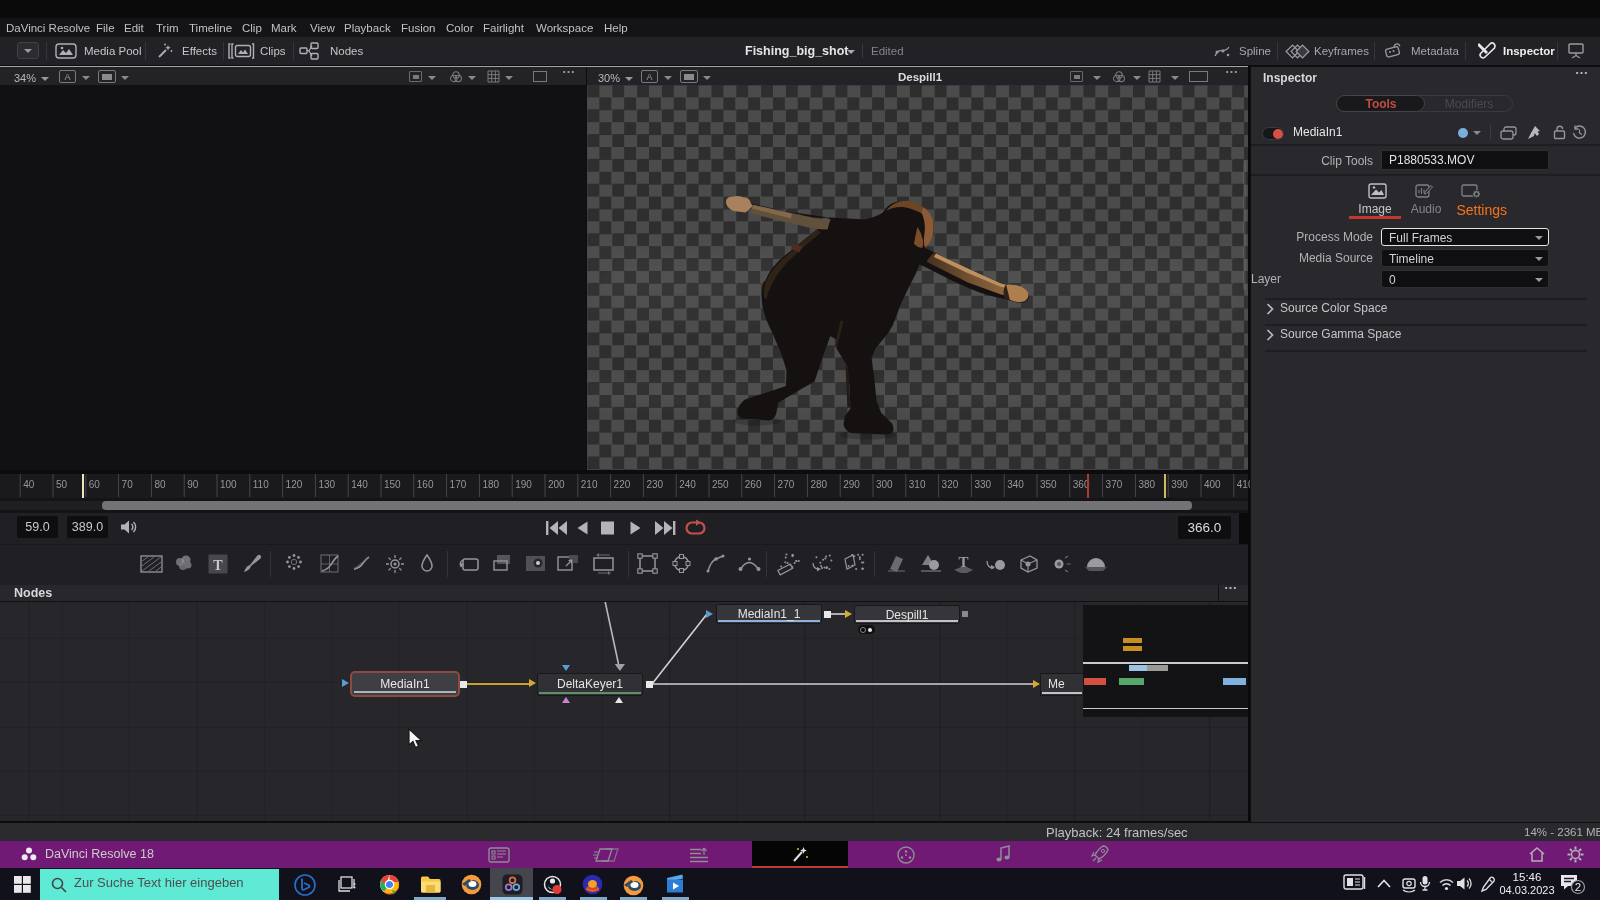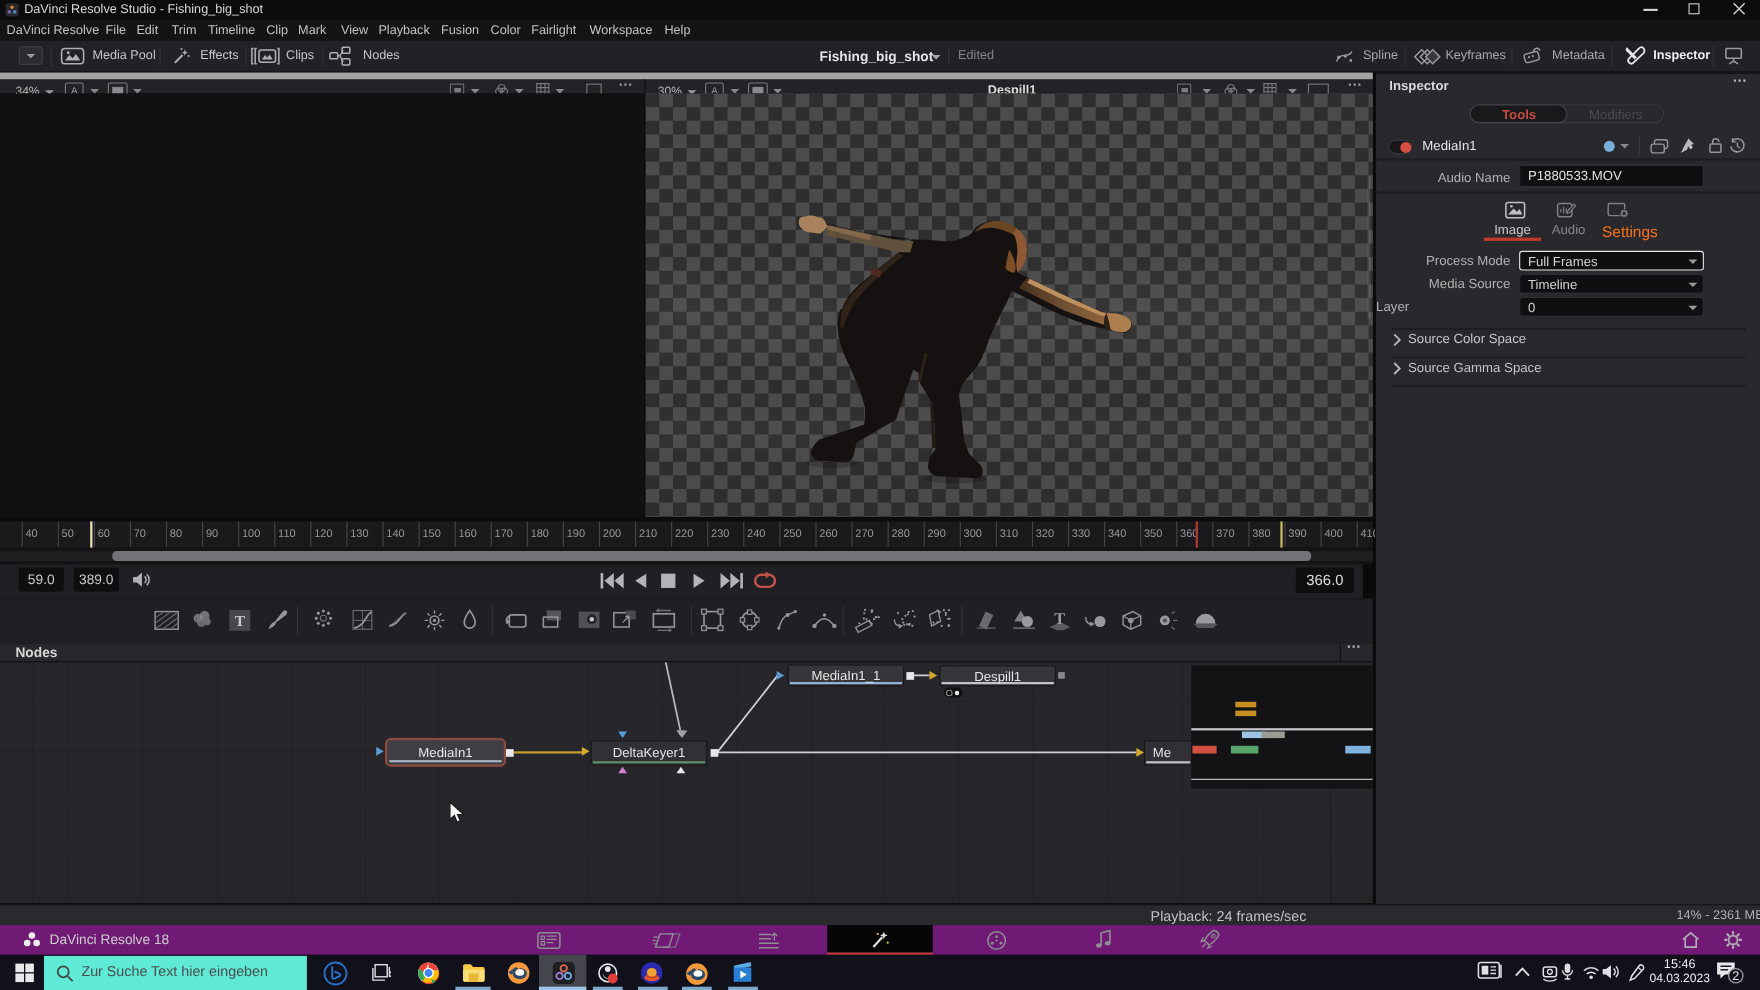--- a/index.html
+++ b/index.html
@@ -4,34 +4,20 @@
 html,body{width:1600px;height:900px;overflow:hidden;background:#000;font-family:"Liberation Sans",sans-serif}
 #app{position:relative;width:1600px;height:900px;background:#0a0a0a}
 .abs{position:absolute}
 .tx{position:absolute;white-space:nowrap}
 .chev{position:absolute;width:0;height:0;border-left:4px solid transparent;border-right:4px solid transparent;border-top:4px solid #8a8a8e}
 .vsep{position:absolute;width:1px;background:#35353a}
 svg{position:absolute;overflow:visible}
 </style></head><body>
 <div id="app">
 
-<div class="abs" style="left:0;top:0;width:1600px;height:18px;background:#0b0b0b">
- <svg width="12" height="12" style="left:5px;top:3px" viewBox="0 0 12 12">
-  <rect x="0" y="0" width="12" height="12" rx="2.5" fill="#2a2a2c"></rect>
-  <circle cx="6" cy="3.6" r="1.6" fill="#d8823c"></circle>
-        <circle cx="3.6" cy="7.8" r="1.6" fill="#7a5fb0"></circle>
-        <circle cx="8.4" cy="7.8" r="1.6" fill="#4a88c8"></circle>
- </svg>
- <div class="tx" style="left:22px;top:3px;font-size:11.5px;color:#d8d8d8">DaVinci Resolve Studio - Fishing_big_shot</div>
- <div class="abs" style="left:1494px;top:8px;width:13px;height:1.5px;background:#d0d0d0"></div>
- <div class="abs" style="left:1535px;top:3px;width:10px;height:10px;border:1.2px solid #d0d0d0"></div>
- <svg width="12" height="12" style="left:1575px;top:2px" viewBox="0 0 12 12">
-        <path d="M1 1 L11 11 M11 1 L1 11" stroke="#d0d0d0" stroke-width="1.3"></path>
-      </svg>
-</div>
 <div class="abs" style="left:0;top:18px;width:1600px;height:19px;background:#141417">
       <div class="tx" style="left:6px;top:3.5px;font-size:11.5px;color:#c2c2c4">DaVinci Resolve</div>
       <div class="tx" style="left:96px;top:3.5px;font-size:11.5px;color:#c2c2c4">File</div>
       <div class="tx" style="left:124px;top:3.5px;font-size:11.5px;color:#c2c2c4">Edit</div>
       <div class="tx" style="left:156px;top:3.5px;font-size:11.5px;color:#c2c2c4">Trim</div>
       <div class="tx" style="left:189px;top:3.5px;font-size:11.5px;color:#c2c2c4">Timeline</div>
       <div class="tx" style="left:242px;top:3.5px;font-size:11.5px;color:#c2c2c4">Clip</div>
       <div class="tx" style="left:271px;top:3.5px;font-size:11.5px;color:#c2c2c4">Mark</div>
       <div class="tx" style="left:310px;top:3.5px;font-size:11.5px;color:#c2c2c4">View</div>
       <div class="tx" style="left:344px;top:3.5px;font-size:11.5px;color:#c2c2c4">Playback</div>
@@ -107,21 +93,21 @@
 <path d="M2 2 L11 11 L9 13 L1 5 Q0.5 3 2 2 Z" fill="#e8e8ea"></path>
 <path d="M16 2 Q19 4 17.5 7 L8 16 Q6 18 4 16 Q2 14 4 12 L13 3 Q14.5 1.5 16 2 Z" fill="none" stroke="#e8e8ea" stroke-width="1.6"></path>
       </svg>
       <div class="tx" style="left:1503px;top:8px;font-size:11.5px;font-weight:bold;color:#eeeeef">Inspector</div>
       <div class="vsep" style="left:1557px;top:5px;height:18px"></div>
       <svg width="18" height="17" style="left:1567px;top:5px" viewBox="0 0 18 17">
 <rect x="2" y="2" width="14" height="9" rx="1" fill="none" stroke="#9a9a9e" stroke-width="1.4"></rect>
 <path d="M9 11 L9 14 M5 16 L9 13.5 L13 16" fill="none" stroke="#9a9a9e" stroke-width="1.4"></path>
       </svg>
     </div>
-    <div class="abs" style="left:0;top:66px;width:1248px;height:19px;background:#232327;border-top:6px solid #a3a3a3">
+    <div class="abs" style="left:0;top:66px;width:1248px;height:19px;background:#232327;border-top:1px solid #a3a3a3">
       <div class="tx" style="left:14px;top:5px;font-size:11px;color:#b8b8bc">34%</div>
       <div class="chev" style="left:41px;top:10px;border-top-color:#9a9a9e"></div>
       <div class="abs" style="left:59px;top:3px;width:17px;height:13px;border:1px solid #7a7a7e;border-radius:2px;color:#9a9a9e;font-size:9px;text-align:center;line-height:12px">A</div>
 <div class="chev" style="left:82px;top:9px"></div>
 <div class="abs" style="left:98px;top:3px;width:18px;height:13px;border:1px solid #7a7a7e;border-radius:2px">
         <div class="abs" style="left:3px;top:2.5px;width:10px;height:6px;background:#8a8a8e"></div>
       </div>
 <div class="chev" style="left:121px;top:9px"></div>
       <div class="abs" style="left:409px;top:4px;width:13px;height:11px;border:1px solid #6a6a6e;border-radius:1px">
         <div class="abs" style="left:2.5px;top:2.5px;width:6px;height:4px;background:#7a7a7e"></div>
@@ -811,21 +797,21 @@
       <svg width="13" height="15" style="left:302px;top:58px" viewBox="0 0 13 15">
 <rect x="1.5" y="6" width="10" height="7.5" rx="1" fill="none" stroke="#96969a" stroke-width="1.4"></rect>
 <path d="M4 6 V4 a2.8 2.8 0 0 1 5.6 0" fill="none" stroke="#96969a" stroke-width="1.4"></path>
       </svg>
       <svg width="15" height="15" style="left:321px;top:58px" viewBox="0 0 15 15">
 <path d="M3 3 a6 6 0 1 1 -1.5 5" fill="none" stroke="#96969a" stroke-width="1.4"></path>
 <path d="M3 0.5 V4 H6.5" fill="none" stroke="#96969a" stroke-width="1.3"></path>
 <path d="M7.5 4.5 V8 L10 9.5" fill="none" stroke="#96969a" stroke-width="1.2"></path>
       </svg>
       <div class="abs" style="left:0;top:77px;width:350px;height:1.5px;background:#1e1e22"></div>
-      <div class="tx" style="left:0;top:87px;width:122px;text-align:right;font-size:12px;color:#b2b2b4">Audio Name</div>
+      <div class="tx" style="left:0;top:87px;width:122px;text-align:right;font-size:12px;color:#b2b2b4">Clip Tools</div>
 <div class="abs" style="left:130px;top:83px;width:168px;height:20px;background:#0f0f12;border:1px solid #2e2e33;border-radius:2px">
 <div class="tx" style="left:7px;top:2px;font-size:12px;color:#e2e2e4">P1880533.MOV</div>
       </div>
       <div class="abs" style="left:0;top:107px;width:350px;height:1.5px;background:#1e1e22"></div>
       <svg width="19" height="16" style="left:117px;top:116px" viewBox="0 0 19 16">
 <rect x="1" y="1" width="17" height="14" rx="2" fill="none" stroke="#c0c0c4" stroke-width="1.4"></rect>
 <path d="M3 12 L8 6.5 L11 9.5 L13.5 7 L16 12 Z" fill="#c0c0c4"></path>
         <circle cx="6" cy="4.5" r="1.2" fill="#c0c0c4"></circle>
       </svg>
 <div class="tx" style="left:98px;top:135px;width:52px;text-align:center;font-size:12px;color:#c8c8ca">Image</div>

